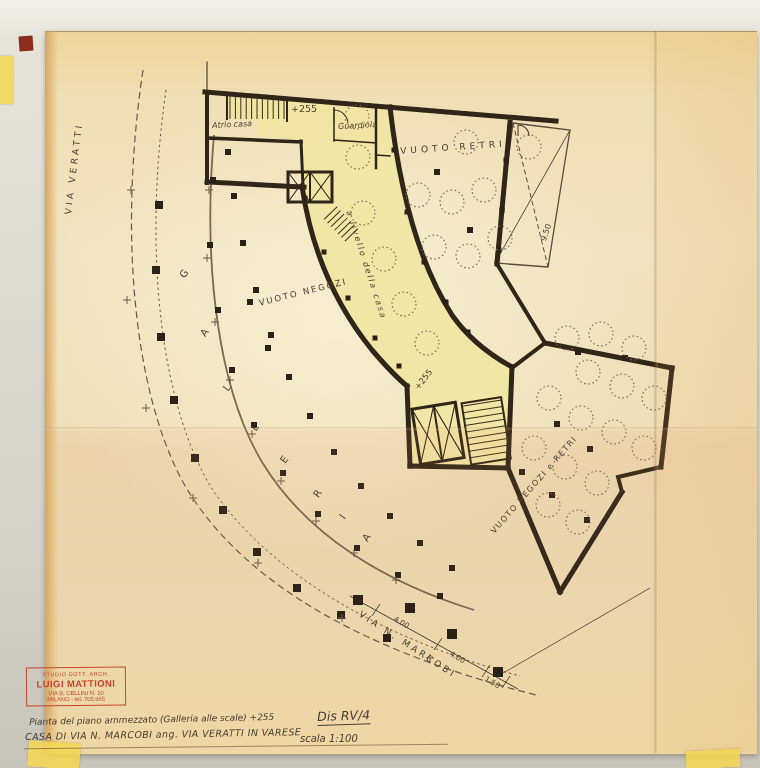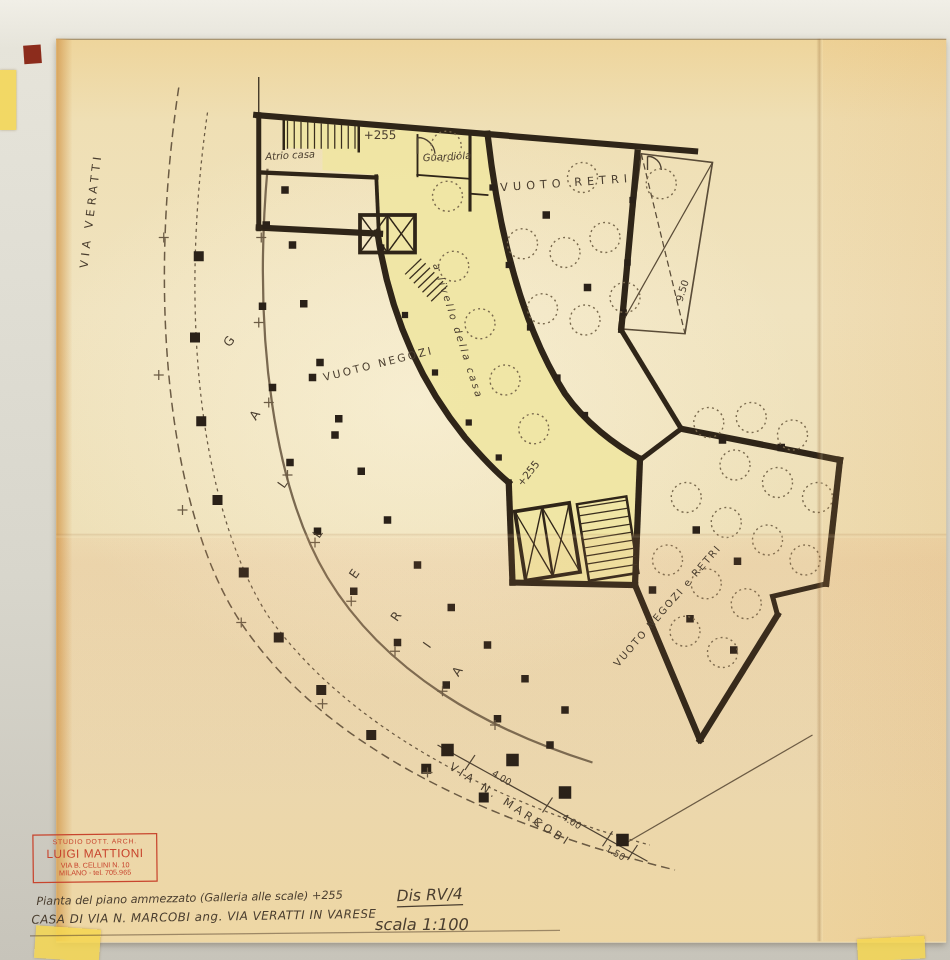--- a/index.html
+++ b/index.html
@@ -42,26 +42,26 @@
   #lbl-marcobi{left:362px;top:610px;font-size:9px;letter-spacing:3px;transform:rotate(33deg);}
   #lbl-d1{left:396px;top:615px;font-size:7.5px;transform:rotate(31deg);}
   #lbl-d2{left:452px;top:650px;font-size:7.5px;transform:rotate(31deg);}
   #lbl-d3{left:487px;top:675px;font-size:7.5px;transform:rotate(31deg);}
   .gl{position:absolute;font-size:10px;color:#4a3e2f;transform:rotate(-55deg);transform-origin:50% 50%;}
   #g0{left:180px;top:268px}#g1{left:201px;top:327px}#g2{left:224px;top:382px}#g3{left:252px;top:422px}
   #g4{left:281px;top:454px}#g5{left:314px;top:488px}#g6{left:341px;top:511px}#g7{left:363px;top:532px}
   .stamp{position:absolute;left:26px;top:667px;width:94px;border:1.5px solid #c8452e;color:#c8452e;
          text-align:center;padding:3px 2px;transform:rotate(-0.6deg);font-family:"Liberation Sans",sans-serif;}
   .stamp .s1{font-size:5.5px;letter-spacing:0.6px;}
-  .stamp .s2{font-size:9.5px;font-weight:normal;letter-spacing:0.4px;margin:1px 0;}
+  .stamp .s2{font-size:9.5px;font-weight:bold;letter-spacing:0.4px;margin:1px 0;}
   .stamp .s3,.stamp .s4{font-size:5.8px;}
   #tb-desc{left:29px;top:718px;font-size:9px;transform:rotate(-1.2deg);}
   #tb-dis{left:317px;top:711px;font-size:12.5px;transform:rotate(-2deg);border-bottom:1px solid #4a3e2f;padding-bottom:1px;}
   #tb-proj{left:25px;top:732px;font-size:9.5px;letter-spacing:0.4px;transform:rotate(-1deg);}
-  #tb-scale{left:300px;top:734px;font-size:13px;}
+  #tb-scale{left:300px;top:734px;font-size:10px;}
   .tb-rule{position:absolute;left:24px;top:746px;width:424px;height:1px;background:rgba(90,70,50,0.55);transform:rotate(-0.6deg);}
 </style>
 </head>
 <body>
 
 <div class="stage">
   <div class="paper"></div>
   <div class="left-strip"></div>
 
   <svg class="plan" width="760" height="768" viewBox="0 0 760 768">

